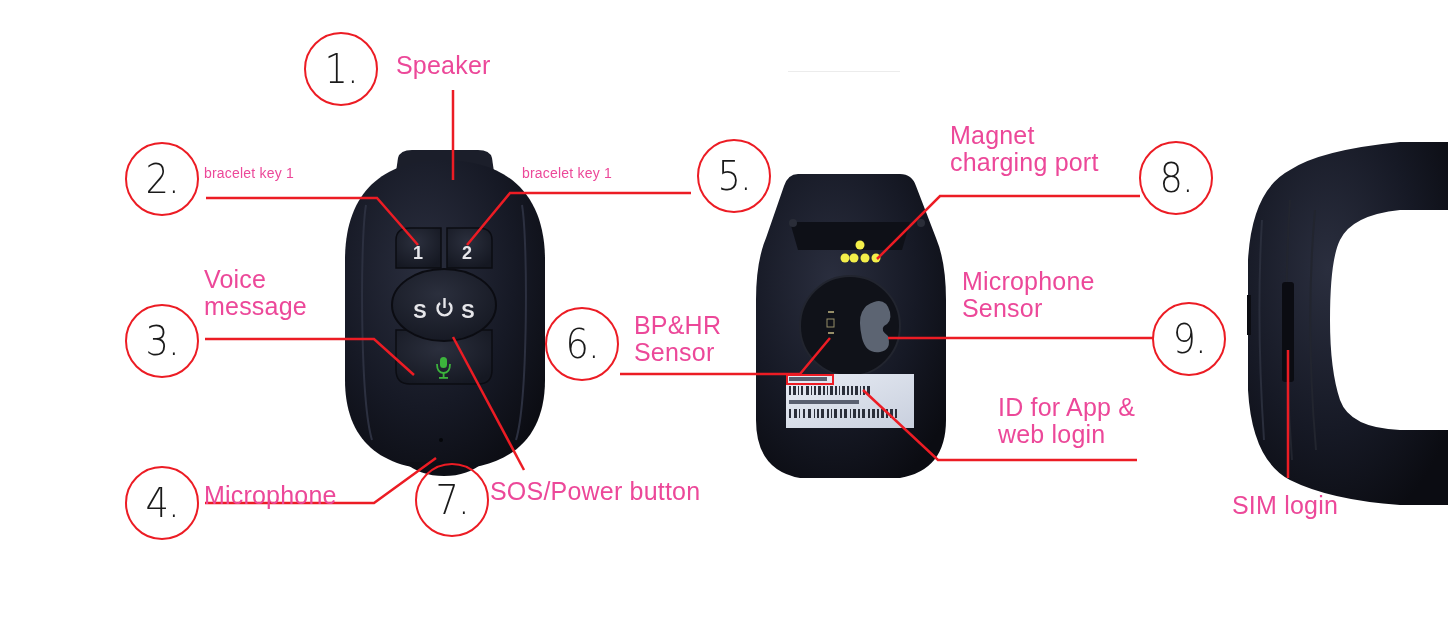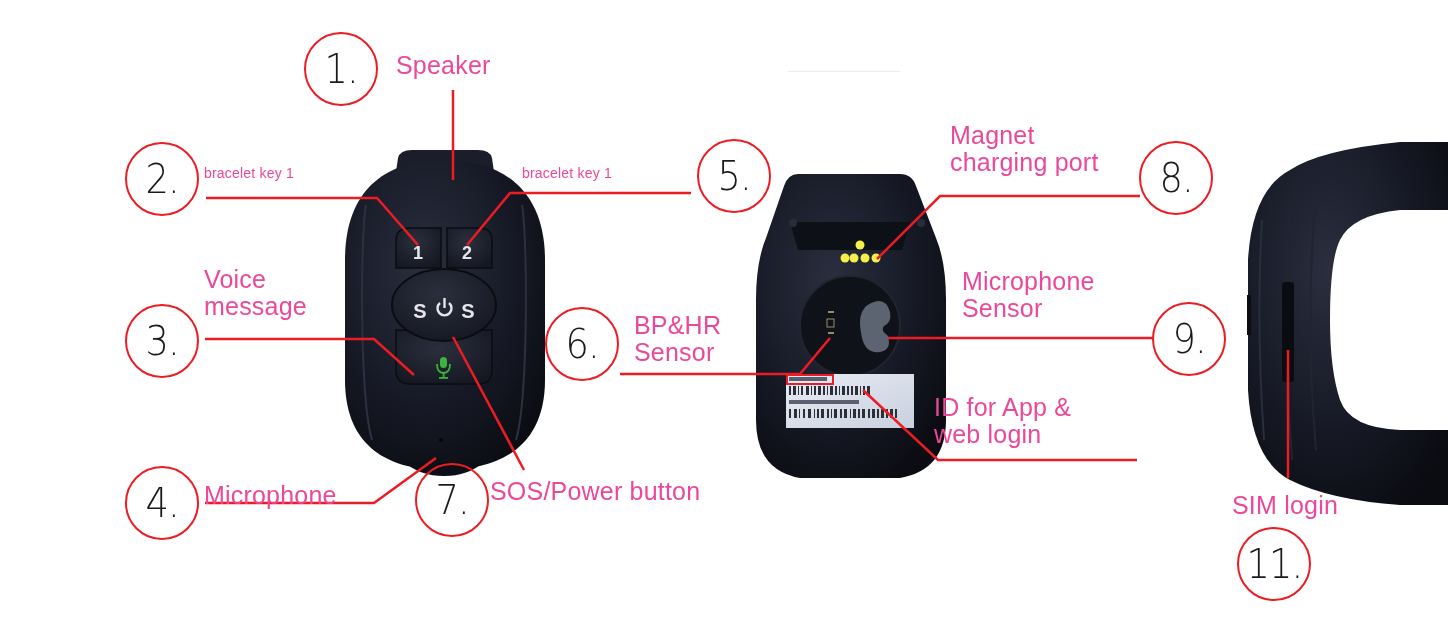--- a/index.html
+++ b/index.html
@@ -189,34 +189,31 @@
     </div>
   <div class="num" style="left:415px;top:463px">
       <span>7.</span>
     </div>
   <div class="num" style="left:1139px;top:141px">
       <span>8.</span>
     </div>
   <div class="num" style="left:1152px;top:302px">
       <span>9.</span>
     </div>
-  <div class="num" style="left:1237px;top:527px">
-      <span>11.</span>
-    </div>
 
   <div class="lbl" style="left:396px;top:52px">Speaker</div>
   <div class="lbl small" style="left:204px;top:160px">bracelet key 1</div>
   <div class="lbl" style="left:204px;top:266px">Voice
 message</div>
   <div class="lbl" style="left:204px;top:482px">Microphone</div>
   <div class="lbl small" style="left:522px;top:160px">bracelet key 1</div>
   <div class="lbl" style="left:634px;top:312px">BP&amp;HR
 Sensor</div>
   <div class="lbl" style="left:950px;top:122px">Magnet
 charging port</div>
   <div class="lbl" style="left:490px;top:478px">SOS/Power button</div>
   <div class="lbl" style="left:962px;top:268px">Microphone
 Sensor</div>
-  <div class="lbl" style="left:934px;top:394px">ID for App &amp;
+  <div class="lbl" style="left:998px;top:394px">ID for App &amp;
 web login</div>
   <div class="lbl" style="left:1232px;top:492px">SIM login</div>
 
 </div>
 
 </body></html>

